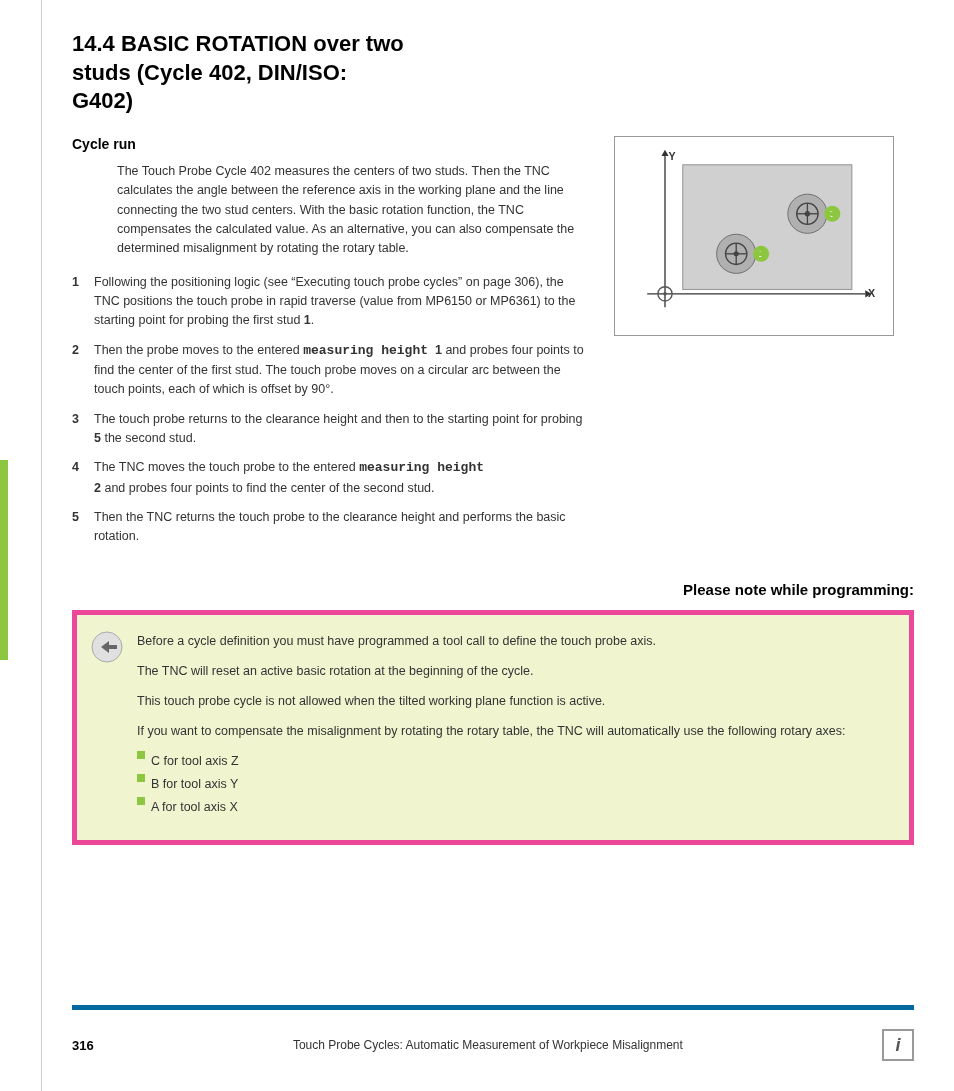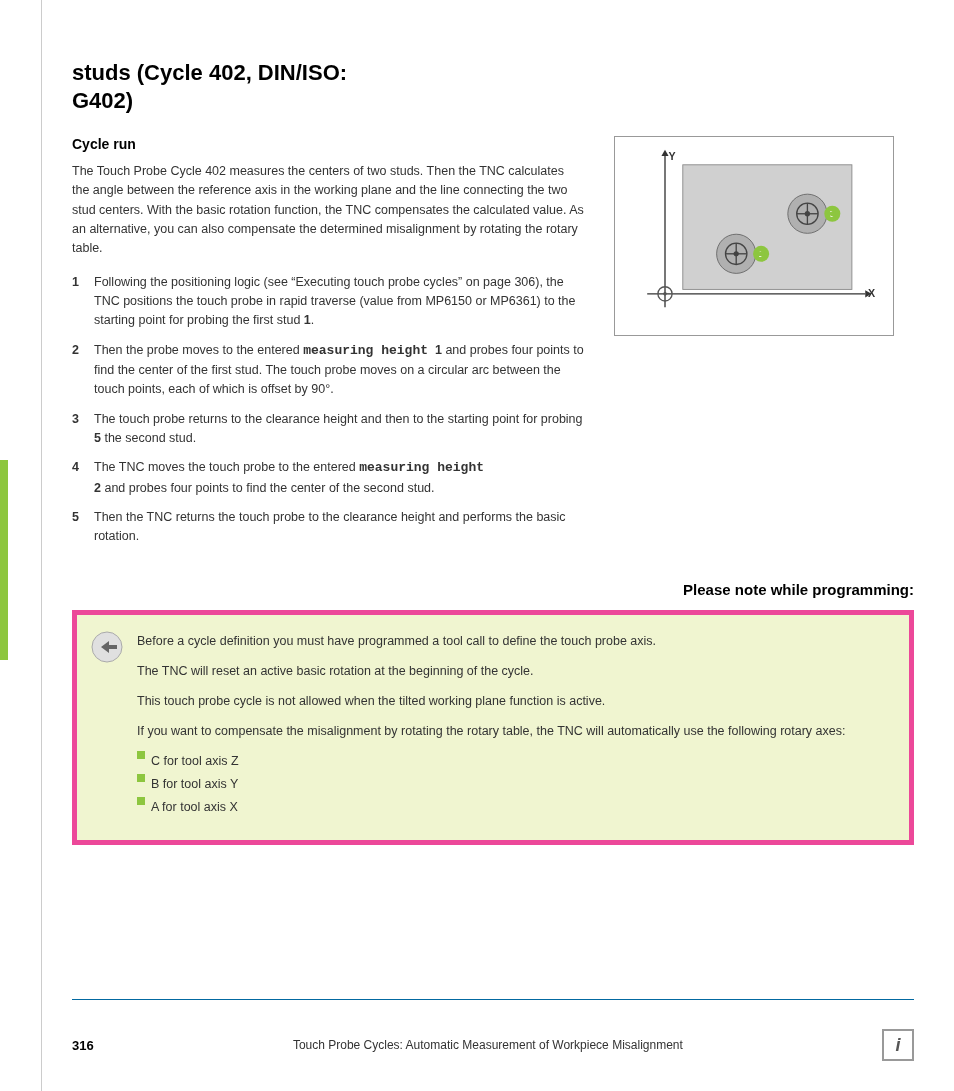--- a/index.html
+++ b/index.html
@@ -90,20 +90,21 @@
       color: #000;
       margin-bottom: 10px;
     }
 
     
     .body-text {
       font-size: 12.5px;
       color: #333;
       line-height: 1.55;
       margin-bottom: 14px;
+      margin-left: 45px;
     }
 
     
     .numbered-list {
       list-style: none;
       padding: 0;
       margin: 0 0 14px 0;
     }
     .numbered-list li {
       display: flex;
@@ -181,25 +182,25 @@
     .bullet-square {
       width: 8px;
       height: 8px;
       background: #8dc63f;
       flex-shrink: 0;
     }
 
     
     .footer {
       margin-top: auto;
-      padding-top: 29px;
+      padding-top: 19px;
       display: flex;
       align-items: center;
       justify-content: space-between;
-      border-top: 1px solid #0369a1;
+      border-top: 5px solid #0369a1;
     }
     .footer-page {
       font-size: 13px;
       font-weight: bold;
       color: #000;
     }
     .footer-title {
       font-size: 12px;
       color: #333;
     }
@@ -228,21 +229,21 @@
 <div class="sidebar">
   <div class="sidebar-green-bar"></div>
   <div class="sidebar-text">
     
   </div>
 </div>
 
 <div class="main">
 
   <div class="page-title">
-    <br>
+    <span>14.4 BASIC ROTATION over two</span><br>
     <span>studs (Cycle 402, DIN/ISO:</span><br>
     <span>G402)</span>
   </div>
 
   <div class="content-area">
     <div class="left-col">
 
       <div class="section-heading">Cycle run</div>
 
       <p class="body-text">The Touch Probe Cycle 402 measures the centers of two studs. Then the TNC calculates the angle between the reference axis in the working plane and the line connecting the two stud centers. With the basic rotation function, the TNC compensates the calculated value. As an alternative, you can also compensate the determined misalignment by rotating the rotary table.</p>

